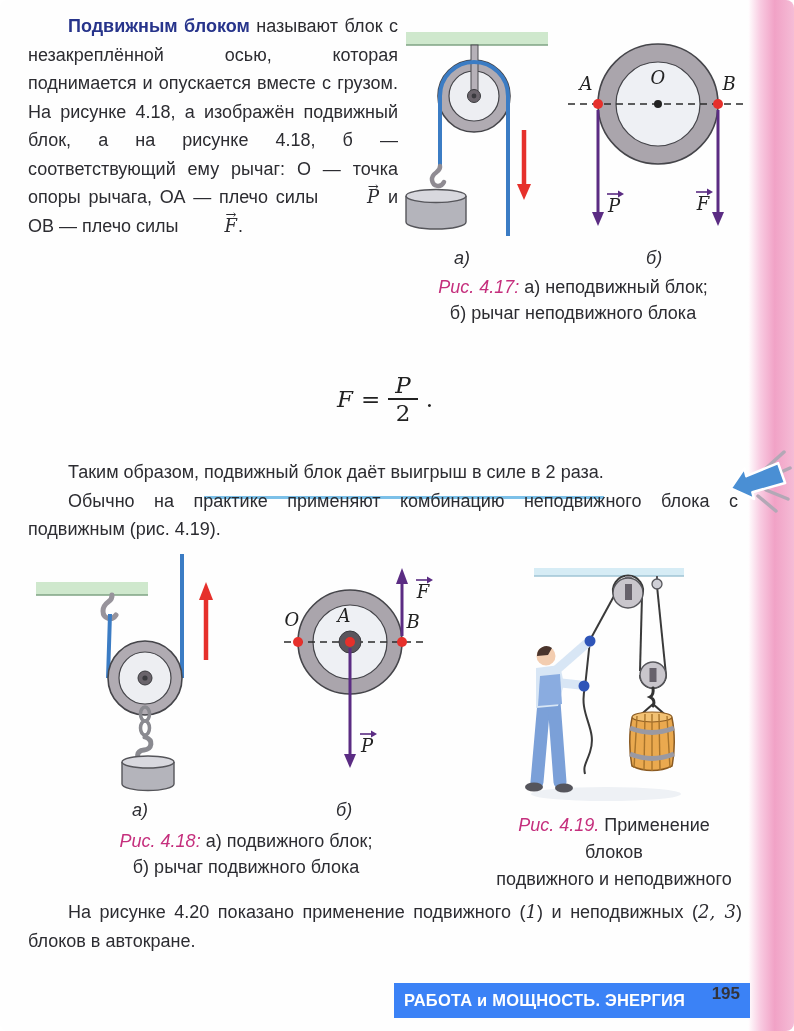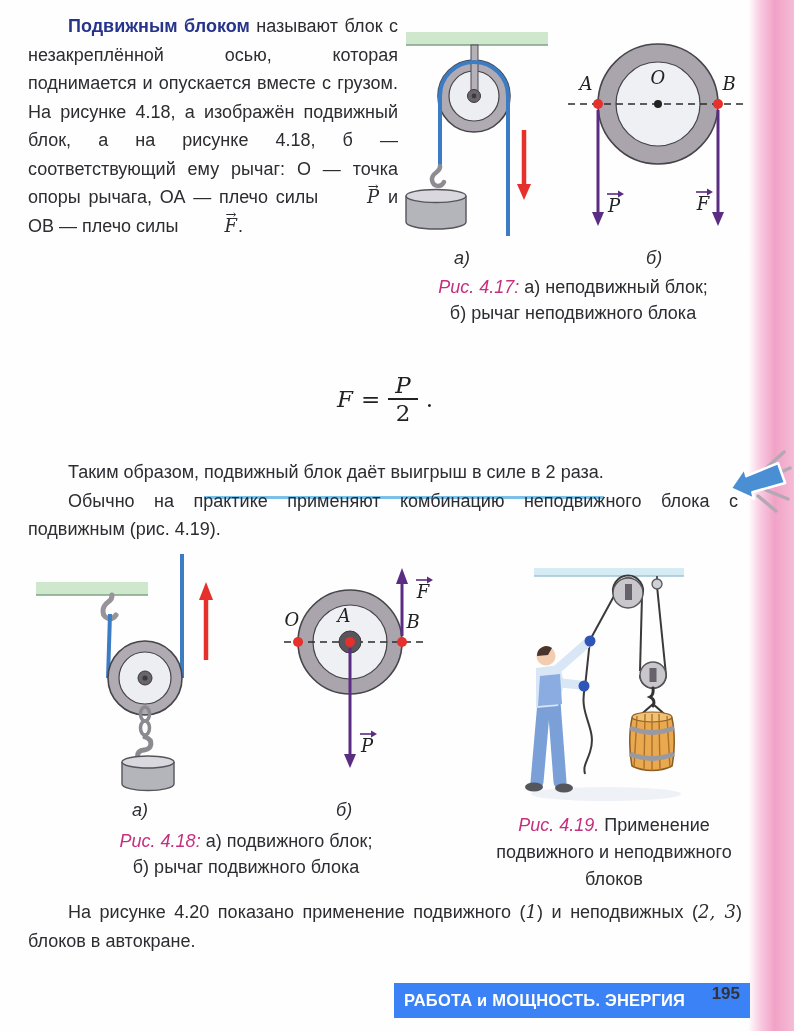--- a/index.html
+++ b/index.html
@@ -1,17 +1,17 @@
 <!DOCTYPE html>
 <html><head>
 <meta charset="utf-8">
 <style>
   html,body{margin:0;padding:0;background:#ffffff;}
   .page{position:relative;width:794px;height:1031px;background:#fefefe;overflow:hidden;
-        font-family:"Liberation Sans",sans-serif;color:#2c2c31;}
+        font-family:"Liberation Sans",sans-serif;color:#2c2c31;border-radius:8px;}
   .stripe{position:absolute;top:0;right:0;width:46px;height:1031px;
           background:linear-gradient(to right,#ffffff 0%,#f8c9e0 28%,#f1a2c6 58%,#f5bcd6 100%);}
   .para{position:absolute;font-size:18px;line-height:28.5px;text-align:justify;margin:0;}
   .indent{text-indent:40px;}
   .lead-term{color:#27348b;font-weight:bold;}
   .em-serif{font-family:"DejaVu Serif",serif;font-style:italic;}
   .vec{position:relative;display:inline-block;font-family:"DejaVu Serif",serif;
        font-style:italic;padding:0 1px;}
   .vec::before{content:"\2192";position:absolute;top:-0.78em;left:0;right:0;text-align:center;
        font-size:0.72em;font-style:normal;}
@@ -254,22 +254,22 @@
       <polygon points="54,120 74,118 76,148 52,150" fill="#8aace0"></polygon>
       <circle cx="60" cy="100" r="9.5" fill="#f3cdb0"></circle>
       <path d="M51,100 A9.5,9.5 0 0 1 66,92 L62,99 Z" fill="#4a342c"></path>
       <circle cx="104" cy="85" r="5.5" fill="#2f55b8"></circle>
       <circle cx="98" cy="130" r="5.5" fill="#2f55b8"></circle>
     </g>
   </svg>
 
   <div class="caption" style="left:468px;top:812px;width:292px;line-height:27px;">
     <div><span class="lead">Рис. 4.19.</span><span> Применение</span></div>
+    <div>блоков</div>
     <div>подвижного и неподвижного</div>
-    <div>блоков</div>
   </div>
 
   <p class="para indent" style="left:28px;top:898px;width:714px;"><span>На рисунке 4.20 показано применение подвижного (</span><span class="em-serif">1</span><span>) и неподвижных (</span><span class="em-serif">2, 3</span><span>) блоков в автокране.</span></p>
 
   <svg style="left:728px;top:444px;" width="64" height="74" viewBox="0 0 64 74">
     <g stroke="#b3a8b6" stroke-width="3.5" stroke-linecap="round">
       <line x1="36" y1="26" x2="56" y2="8"></line>
       <line x1="42" y1="33" x2="62" y2="24"></line>
       <line x1="30" y1="52" x2="48" y2="67"></line>
       <line x1="38" y1="46" x2="60" y2="55"></line>

